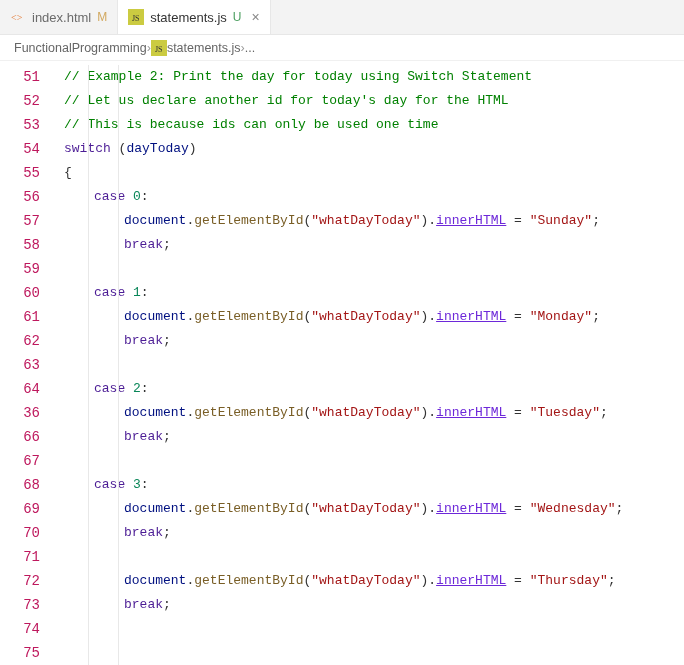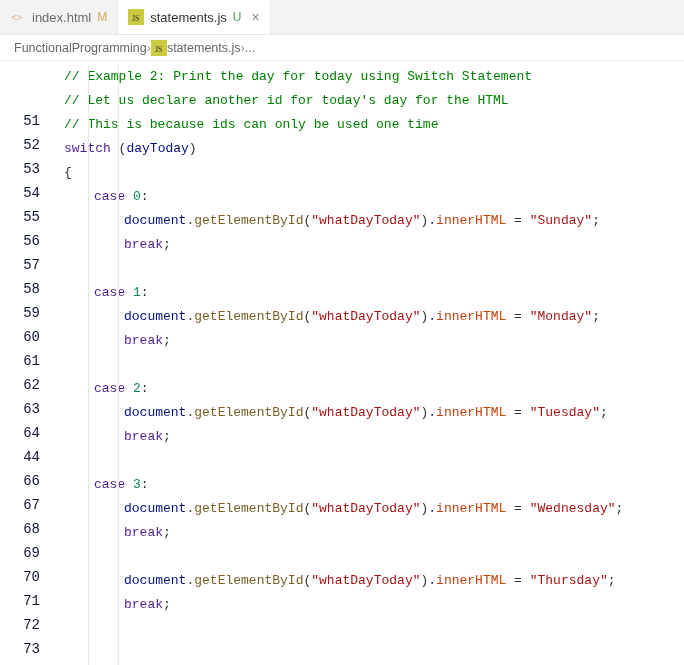--- a/index.html
+++ b/index.html
@@ -51,25 +51,24 @@
   }
   .breadcrumb .chev { color: #999; }
   .editor {
     display: flex;
     height: calc(665px - 35px - 26px);
     overflow: hidden;
   }
   .gutter {
     width: 58px;
     text-align: right;
-    color: #0f172a;
+    color: #be185d;
     padding-top: 4px;
     user-select: none;
     flex-shrink: 0;
-    margin-top: 44px;
   }
   .gutter .ln {
     height: 24px;
     line-height: 24px;
     padding-right: 18px;
     font-size: 14px;
   }
   .code {
     flex: 1;
     padding-top: 4px;
@@ -87,21 +86,21 @@
     top: 4px;
     bottom: 0;
     width: 1px;
     background: #e8e8e8;
   }
   .tok-comment { color: #008000; }
   .tok-keyword { color: #4c1d95; }
   .tok-var { color: #001080; }
   .tok-brace { color: #333; }
   .tok-func { color: #795e26; }
-  .tok-prop { color: #c2410c; }
+  .tok-prop { color: #6d28d9; text-decoration: underline; }
   .tok-string { color: #a31515; }
   .tok-num { color: #098658; }
   .tok-op { color: #333; }
   .tok-punc { color: #333; }
   .sp1 { display:inline-block; width: 30px; }
   .sp2 { display:inline-block; width: 60px; }
   svg.icon { width:16px; height:16px; }
 </style>
 </head>
 <body>
@@ -152,21 +151,21 @@
       <div class="ln">55</div>
       <div class="ln">56</div>
       <div class="ln">57</div>
       <div class="ln">58</div>
       <div class="ln">59</div>
       <div class="ln">60</div>
       <div class="ln">61</div>
       <div class="ln">62</div>
       <div class="ln">63</div>
       <div class="ln">64</div>
-      <div class="ln">44</div>
+      <div class="ln">36</div>
       <div class="ln">66</div>
       <div class="ln">67</div>
       <div class="ln">68</div>
       <div class="ln">69</div>
       <div class="ln">70</div>
       <div class="ln">71</div>
       <div class="ln">72</div>
       <div class="ln">73</div>
       <div class="ln">74</div>
       <div class="ln">75</div>

